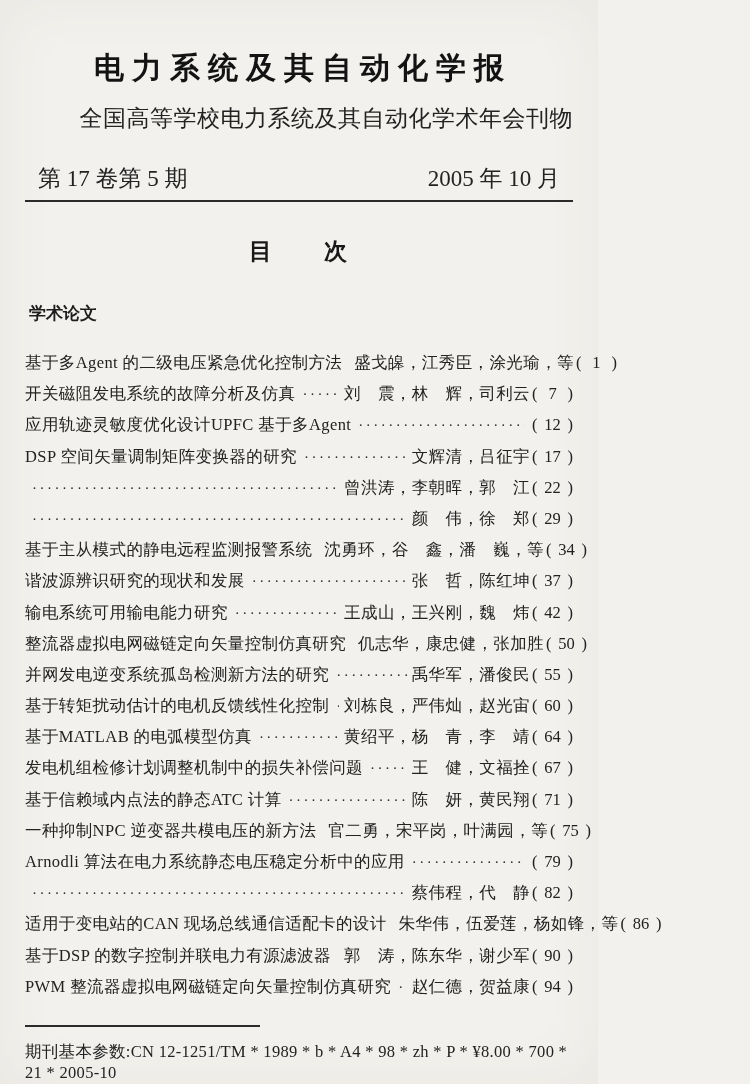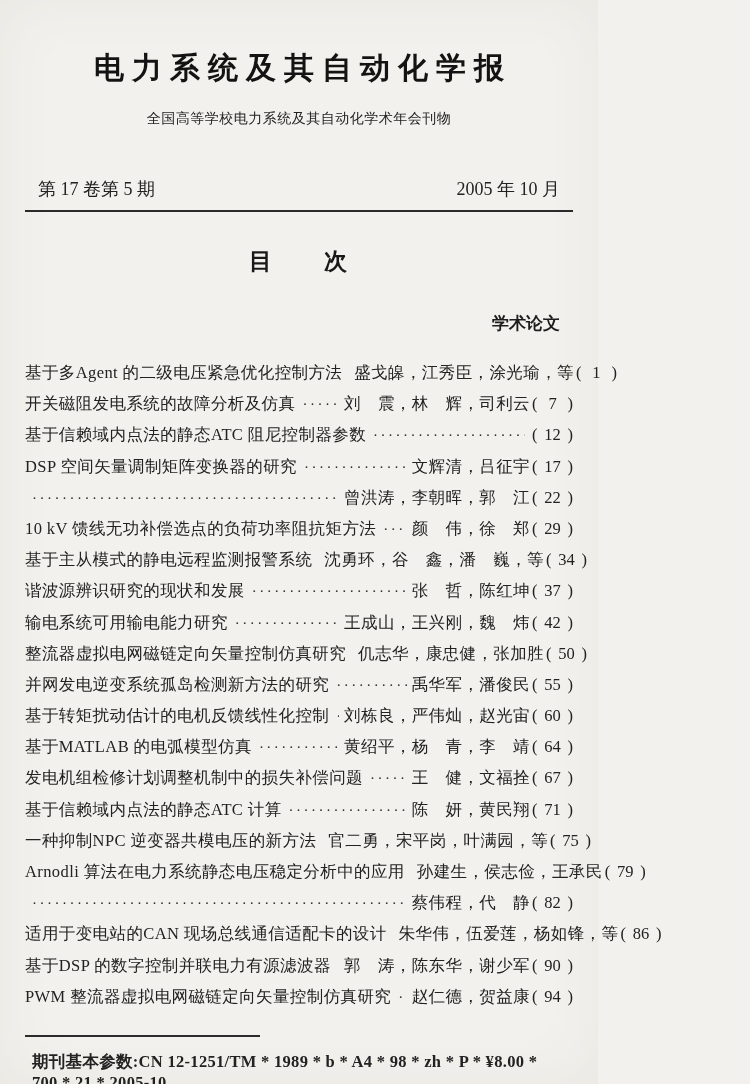--- a/index.html
+++ b/index.html
@@ -29,56 +29,56 @@
     font-weight: bold;
     font-size: 30px;
     line-height: 36px;
     letter-spacing: 8px;
     padding-left: 8px; 
     color: #131313;
   }
   .journal-subtitle {
     margin: 0;
     margin-top: 19px;
-    text-align: center;
-    font-size: 14px;
+    text-align: right;
+    font-size: 23px;
     line-height: 27px;
     font-weight: 500;
     letter-spacing: 0.5px;
     color: #232323;
   }
   .issue-row {
     display: flex;
     justify-content: space-between;
     align-items: center;
-    margin-top: 46px;
-    font-size: 18px;
+    margin-top: 36px;
+    font-size: 23px;
     line-height: 22px;
     padding: 0 13px;
     color: #222;
   }
   .header-rule {
     margin: 10px 0 0 0;
     border: none;
     border-top: 2px solid #2b2b2b;
   }
   .contents-heading {
     margin: 0;
     margin-top: 36px;
     text-align: center;
     font-size: 23px;
     line-height: 28px;
     font-weight: bold;
     letter-spacing: 2px;
     color: #181818;
   }
   .section-heading {
-    margin: 13px;
+    margin: 4px;
     margin-top: 37px;
-    text-align: right;
+    text-align: left;
     font-size: 17px;
     line-height: 21px;
     font-weight: bold;
     color: #1d1d1d;
   }
   .toc-list {
     margin-top: 28px;
   }
   .toc-row {
     display: flex;
@@ -114,27 +114,26 @@
     width: 30px;
     text-align: center;
   }
   .footer-rule {
     margin: 18px 0 0 0;
     border: none;
     border-top: 2px solid #2b2b2b;
     width: 235px;
   }
   .footer-text {
-    margin: 7px;
+    margin: 0;
     margin-top: 14px;
     font-size: 16.5px;
     line-height: 21px;
     letter-spacing: 0.3px;
     color: #222;
-    font-weight: bold;
   }
 </style>
 </head>
 <body>
 
 <div class="page">
 
   <h1 class="journal-title">电力系统及其自动化学报</h1>
 
   <h2 class="journal-subtitle">全国高等学校电力系统及其自动化学术年会刊物</h2>
@@ -159,40 +158,39 @@
     </div>
 
     <div class="toc-row">
       <span class="toc-title">开关磁阻发电系统的故障分析及仿真</span>
       <span class="toc-leader">······················································································································································</span>
       <span class="toc-authors">刘　震，林　辉，司利云</span>
       <span class="toc-page"><span>(</span><span class="page-num">7</span><span>)</span></span>
     </div>
 
     <div class="toc-row">
-      <span class="toc-title">基于信赖域内点法的静态ATC 阻尼控制器参数</span>
+      <span class="toc-title">应用轨迹灵敏度优化设计UPFC 基于多Agent</span>
       <span class="toc-leader">······················································································································································</span>
       <span class="toc-page"><span>(</span><span class="page-num">12</span><span>)</span></span>
     </div>
 
     <div class="toc-row">
       <span class="toc-title">DSP 空间矢量调制矩阵变换器的研究</span>
       <span class="toc-leader">······················································································································································</span>
       <span class="toc-authors">文辉清，吕征宇</span>
       <span class="toc-page"><span>(</span><span class="page-num">17</span><span>)</span></span>
     </div>
 
     <div class="toc-row">
       <span class="toc-leader">······················································································································································</span>
       <span class="toc-authors">曾洪涛，李朝晖，郭　江</span>
       <span class="toc-page"><span>(</span><span class="page-num">22</span><span>)</span></span>
     </div>
 
     <div class="toc-row">
-      <span class="toc-title">10 kV 馈线无功补偿选点的负荷功率阻抗矩方法</span>
       <span class="toc-leader">······················································································································································</span>
       <span class="toc-authors">颜　伟，徐　郑</span>
       <span class="toc-page"><span>(</span><span class="page-num">29</span><span>)</span></span>
     </div>
 
     <div class="toc-row">
       <span class="toc-title">基于主从模式的静电远程监测报警系统</span>
       <span class="toc-leader">······················································································································································</span>
       <span class="toc-authors">沈勇环，谷　鑫，潘　巍，等</span>
       <span class="toc-page"><span>(</span><span class="page-num">34</span><span>)</span></span>
@@ -257,21 +255,20 @@
     <div class="toc-row">
       <span class="toc-title">一种抑制NPC 逆变器共模电压的新方法</span>
       <span class="toc-leader">······················································································································································</span>
       <span class="toc-authors">官二勇，宋平岗，叶满园，等</span>
       <span class="toc-page"><span>(</span><span class="page-num">75</span><span>)</span></span>
     </div>
 
     <div class="toc-row">
       <span class="toc-title">Arnodli 算法在电力系统静态电压稳定分析中的应用</span>
       <span class="toc-leader">······················································································································································</span>
-      <span class="toc-authors">孙建生，侯志俭，王承民</span>
       <span class="toc-page"><span>(</span><span class="page-num">79</span><span>)</span></span>
     </div>
 
     <div class="toc-row">
       <span class="toc-leader">······················································································································································</span>
       <span class="toc-authors">蔡伟程，代　静</span>
       <span class="toc-page"><span>(</span><span class="page-num">82</span><span>)</span></span>
     </div>
 
     <div class="toc-row">

